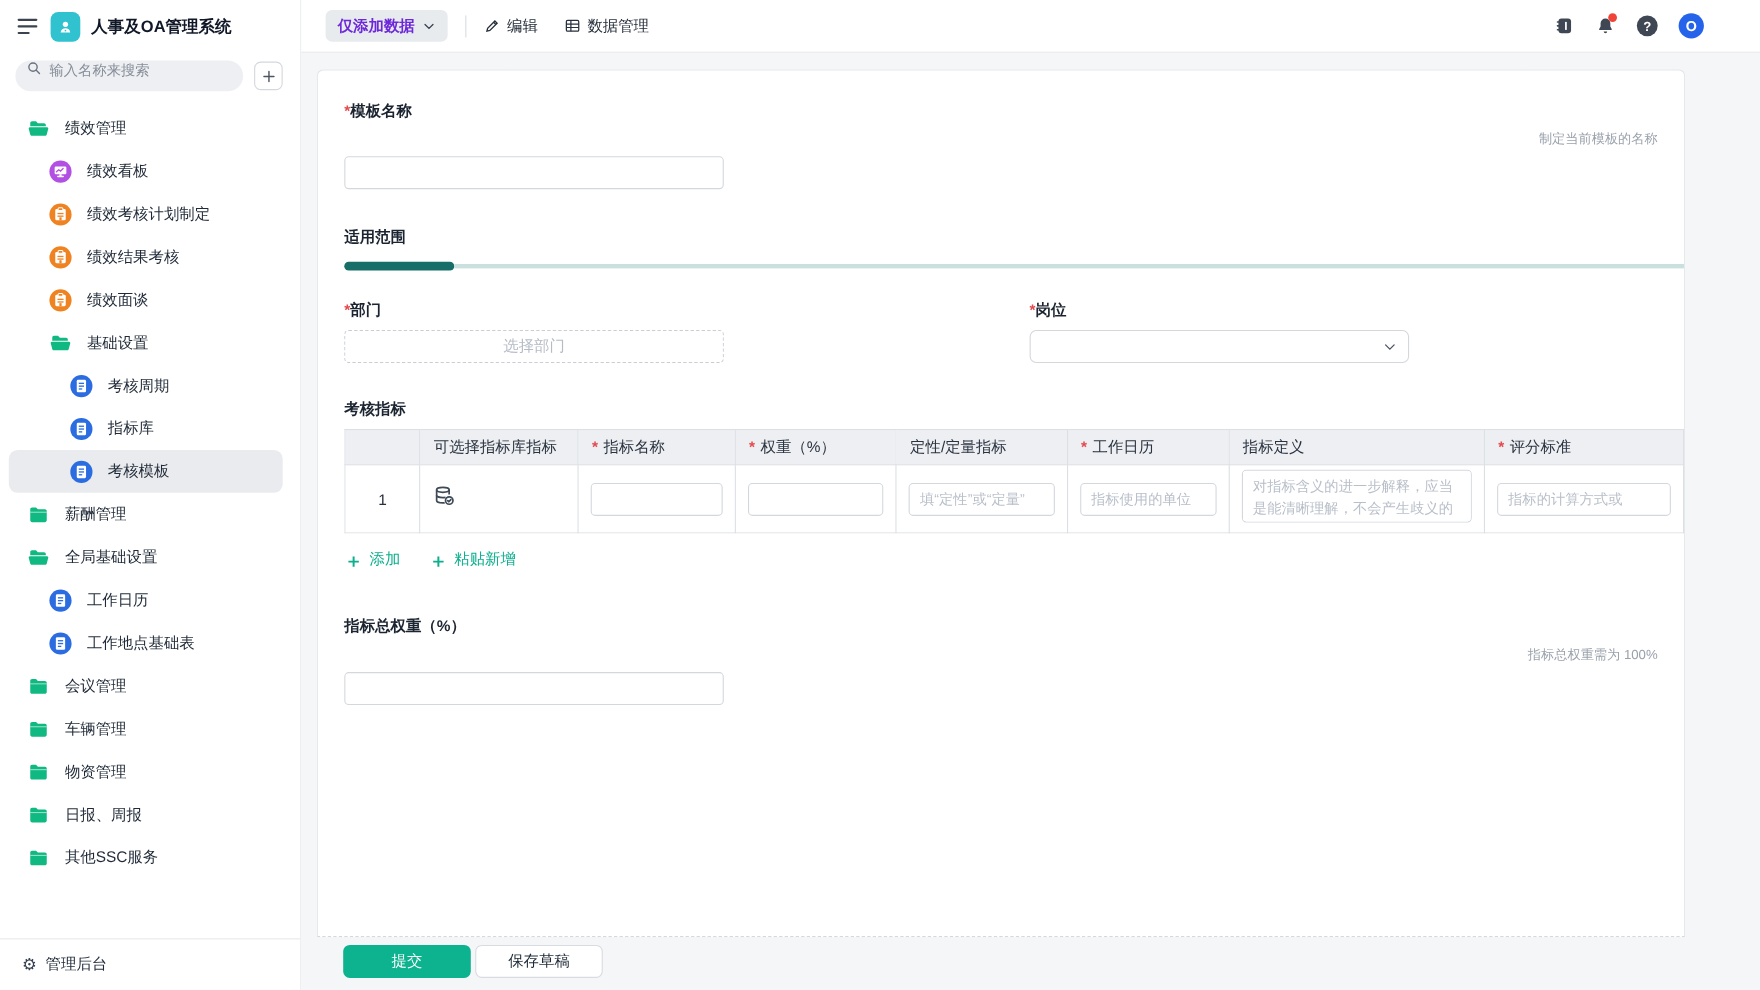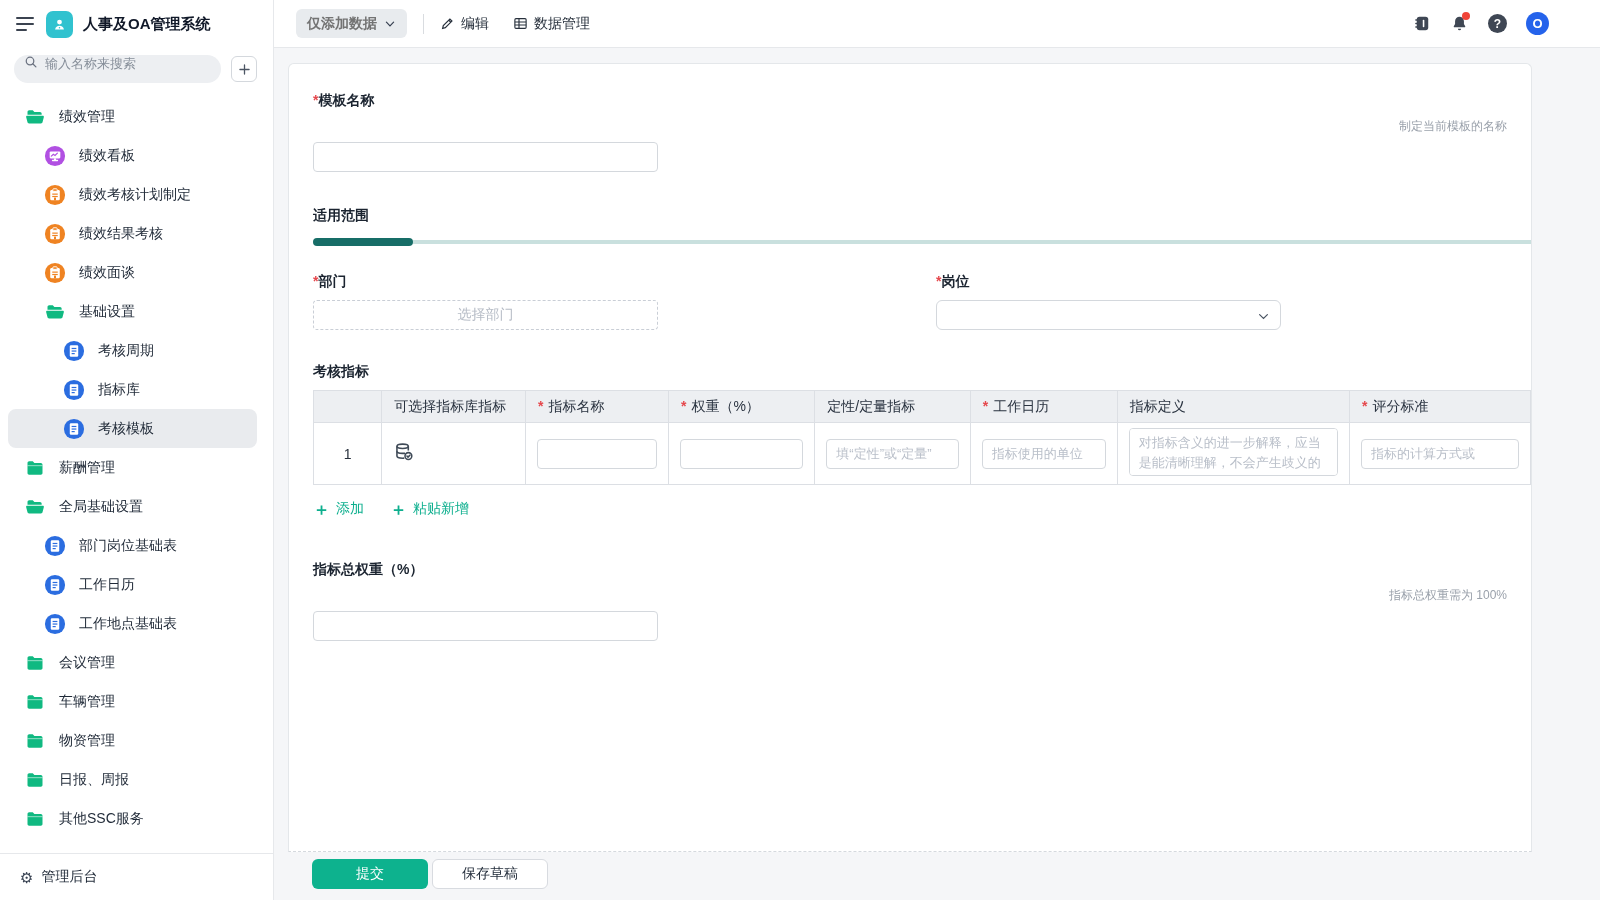--- a/index.html
+++ b/index.html
@@ -29,21 +29,21 @@
   .sb-item.lvl0 { padding-left:16px; } .sb-item.lvl1 { padding-left:36px; } .sb-item.lvl2 { padding-left:55px; }
   .sb-footer { height:47px; border-top:1px solid #e6e8eb; display:flex; align-items:center; padding-left:20px; gap:8px; flex-shrink:0; }
   .gear-glyph { font-size:15px; color:#374151; line-height:1; }
   .sb-footer .lbl { font-size:14px; color:#1f2937; cursor:pointer; }
 
   
   .main { flex:1; display:flex; flex-direction:column; min-width:0; }
   .topbar { height:48px; background:#fff; border-bottom:1px solid #e6e8eb; display:flex; align-items:center;
             padding:0 51px 0 22px; flex-shrink:0; }
   .mode-btn { height:29px; background:#e8ebee; border-radius:6px; display:flex; align-items:center; gap:7px;
-              padding:0 11px; font-size:14px; font-weight:700; color:#737373; cursor:pointer; }
+              padding:0 11px; font-size:14px; font-weight:700; color:#6d28d9; cursor:pointer; }
   .tb-divider { width:1px; height:20px; background:#d9dce0; margin:0 16px; }
   .tb-act { display:flex; align-items:center; gap:6px; font-size:14px; color:#27303c; cursor:pointer; margin-right:24px; }
   .tb-right { margin-left:auto; display:flex; align-items:center; gap:19px; }
   .tb-ic { position:relative; display:flex; align-items:center; cursor:pointer; }
   .bell-dot { position:absolute; top:-2px; right:-1px; width:8px; height:8px; border-radius:50%; background:#f04438; }
   .help-circle { width:19px; height:19px; border-radius:50%; background:#3f4754; color:#fff; font-size:12px; font-weight:700;
                  display:flex; align-items:center; justify-content:center; }
   .avatar { width:23px; height:23px; border-radius:50%; background:#2563eb; color:#fff; font-size:13px; font-weight:700;
             display:flex; align-items:center; justify-content:center; cursor:pointer; }
 
@@ -254,32 +254,20 @@
           <span class="sb-label">薪酬管理</span>
         </div>
         <div class="sb-item lvl0">
           <span class="sb-icon">
             <svg width="20" height="20" viewBox="0 0 24 24" fill="#10b981">
               <path d="M3 6c0-1.1.9-2 2-2h4.3l2 2H18c1.1 0 2 .9 2 2v1.2H3z"></path>
               <path d="M2.6 10.4h18.8c.85 0 1.45.8 1.25 1.6l-1.65 6.4c-.2.85-.95 1.4-1.8 1.4H4.8c-.85 0-1.6-.55-1.8-1.4L1.35 12c-.2-.8.4-1.6 1.25-1.6z"></path>
             </svg>
           </span>
           <span class="sb-label">全局基础设置</span>
-        </div>
-        <div class="sb-item lvl1">
-          <span class="sb-icon">
-            <svg width="22" height="22" viewBox="0 0 24 24">
-              <circle cx="12" cy="12" r="11" fill="#2b6de0"></circle>
-              <rect x="7.4" y="5.8" width="9.2" height="12.4" rx="1.3" fill="#fff"></rect>
-              <rect x="9.4" y="8.6" width="5.2" height="1.3" fill="#2b6de0"></rect>
-              <rect x="9.4" y="11.4" width="5.2" height="1.3" fill="#2b6de0"></rect>
-              <rect x="9.4" y="14.2" width="3.4" height="1.3" fill="#2b6de0"></rect>
-            </svg>
-          </span>
-          <span class="sb-label">部门岗位基础表</span>
         </div>
         <div class="sb-item lvl1">
           <span class="sb-icon">
             <svg width="22" height="22" viewBox="0 0 24 24">
               <circle cx="12" cy="12" r="11" fill="#2b6de0"></circle>
               <rect x="7.4" y="5.8" width="9.2" height="12.4" rx="1.3" fill="#fff"></rect>
               <rect x="9.4" y="8.6" width="5.2" height="1.3" fill="#2b6de0"></rect>
               <rect x="9.4" y="11.4" width="5.2" height="1.3" fill="#2b6de0"></rect>
               <rect x="9.4" y="14.2" width="3.4" height="1.3" fill="#2b6de0"></rect>
             </svg>

